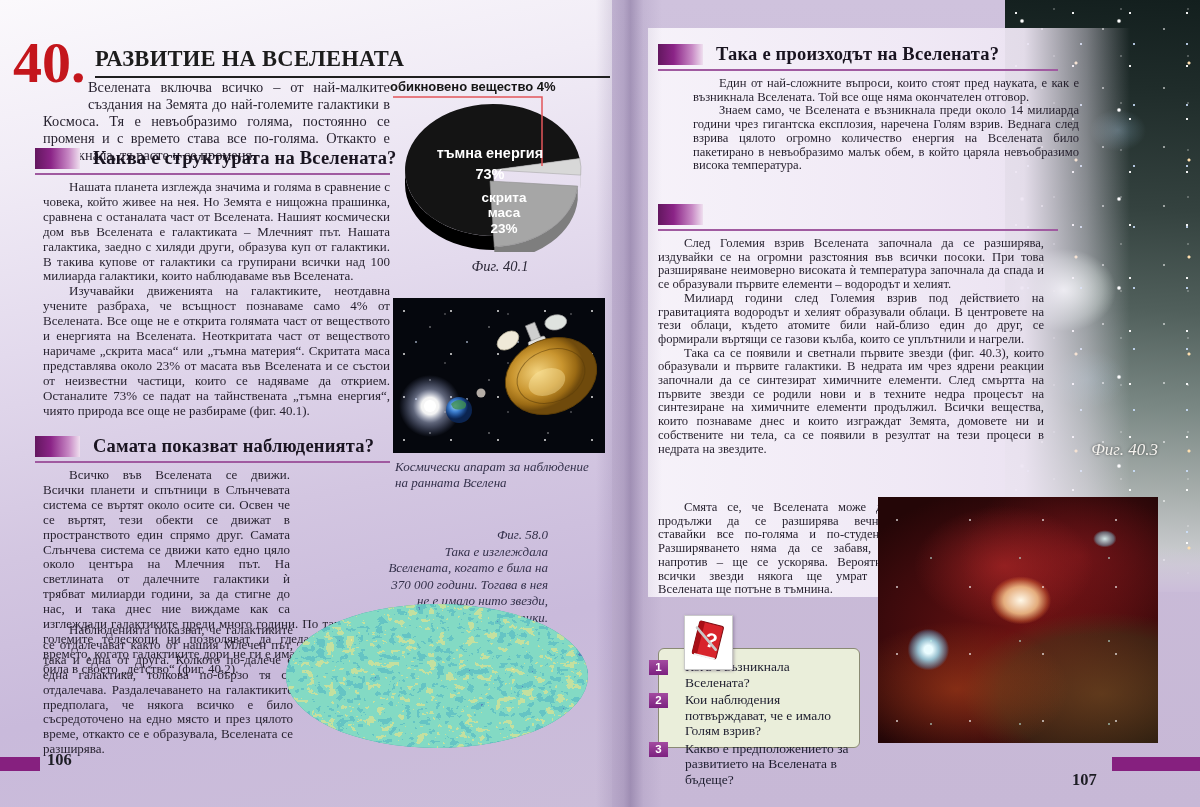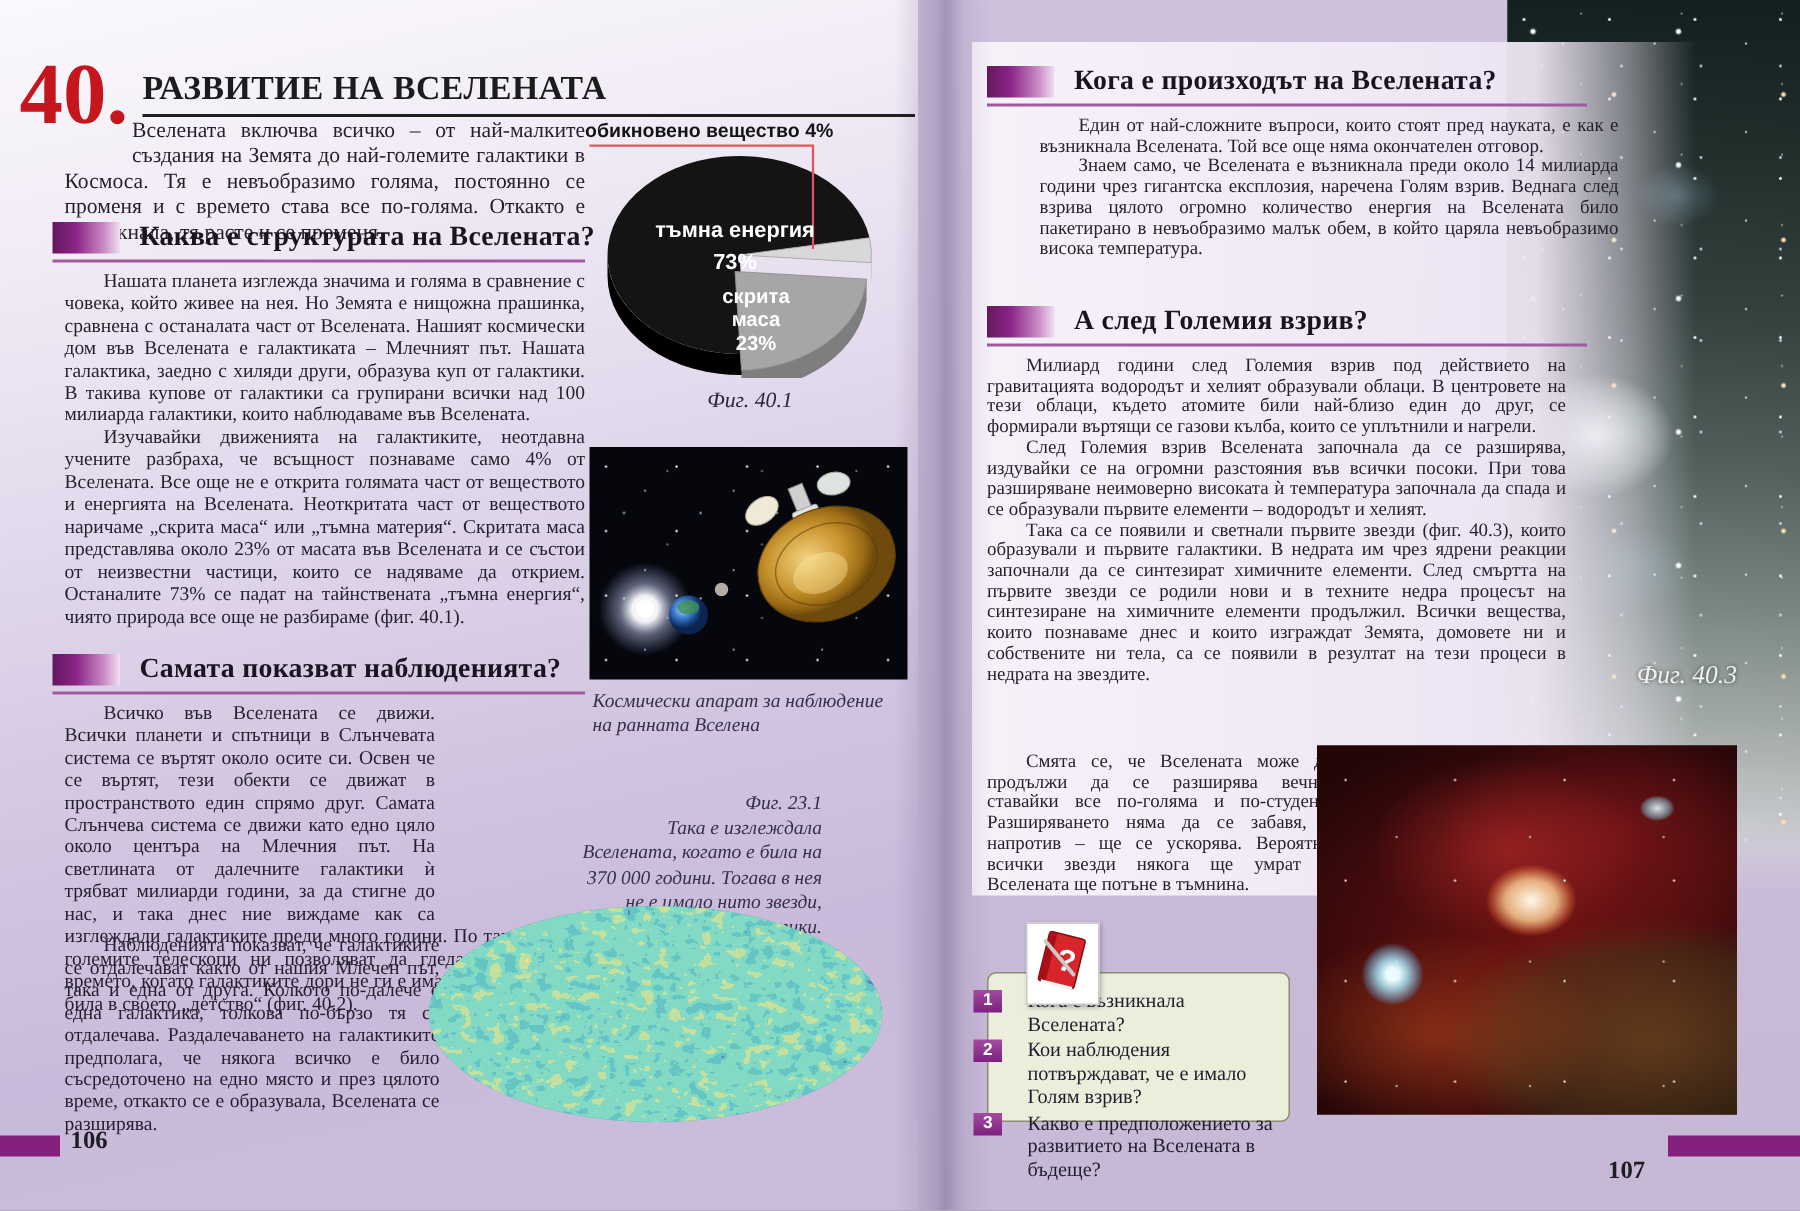--- a/index.html
+++ b/index.html
@@ -201,21 +201,21 @@
         <rect x="-9" y="-40" width="18" height="9" rx="2" fill="#e2e2df" stroke="#9a9a9a" stroke-width=".6"></rect>
         <ellipse rx="47" ry="37" fill="url(#goldG)" stroke="#5f3f06" stroke-width=".8"></ellipse>
         <ellipse rx="35" ry="26" fill="none" stroke="rgba(90,60,10,.55)" stroke-width="1"></ellipse>
         <ellipse cx="-6" cy="4" rx="19" ry="13" fill="rgba(255,236,170,.38)"></ellipse>
       </g>
     </svg>
   </div>
   <div class="abs" id="sat-caption">Космически апарат за наблюдение на ранната Вселена</div>
 
   <div class="abs" id="fig2-block">
-    <div>Фиг. 23.1</div>
+    <div>Фиг. 58.0</div>
     <div>Така е изглеждала Вселената, когато е била на 370 000 години. Тогава в нея не е имало нито звезди, нито галактики.</div>
   </div>
 
   <svg class="abs" id="fig-cmb" viewBox="0 0 302 144">
     <defs>
       <clipPath id="cmbClip">
           <ellipse cx="151" cy="72" rx="151" ry="72"></ellipse>
         </clipPath>
       <filter id="cmbNoise" x="0%" y="0%" width="100%" height="100%">
         <feTurbulence type="fractalNoise" baseFrequency="0.10 0.14" numOctaves="3" seed="5"></feTurbulence>
@@ -231,34 +231,33 @@
       <rect width="302" height="144" fill="#2fa3a0"></rect>
       <rect width="302" height="144" filter="url(#cmbNoise)"></rect>
     </g>
   </svg>
 
   <div class="abs pagebar" style="left:0;top:757px;width:40px;"></div>
   <div class="abs pagenum" style="left:47px;top:750px;">106</div>
 
   <div class="abs shead" style="left:658px;top:44px;width:400px;z-index:4;">
     <div class="sbar"></div>
-    <div class="stitle">Кога е произходът на Вселената?</div>
+    <div class="stitle">Така е произходът на Вселената?</div>
   </div>
   <div class="abs bodytext rp" style="left:648px;top:77px;width:386px;margin-left:45px;">
     <p>Един от най-сложните въпроси, които стоят пред науката, е как е възникнала Вселената. Той все още няма окончателен отговор.</p>
     <p>Знаем само, че Вселената е възникнала преди около 14 милиарда години чрез гигантска експлозия, наречена Голям взрив. Веднага след взрива цялото огромно количество енергия на Вселената било пакетирано в невъобразимо малък обем, в който царяла невъобразимо висока температура.</p>
   </div>
 
   <div class="abs shead" style="left:658px;top:204px;width:400px;z-index:4;">
     <div class="sbar"></div>
-    <div class="stitle">А след Големия взрив?</div>
   </div>
   <div class="abs bodytext rp" style="left:658px;top:237px;width:386px;">
+    <p>След Големия взрив Вселената започнала да се разширява, издувайки се на огромни разстояния във всички посоки. При това разширяване неимоверно високата ѝ температура започнала да спада и се образували първите елементи – водородът и хелият.</p>
     <p>Милиард години след Големия взрив под действието на гравитацията водородът и хелият образували облаци. В центровете на тези облаци, където атомите били най-близо един до друг, се формирали въртящи се газови кълба, които се уплътнили и нагрели.</p>
-    <p>След Големия взрив Вселената започнала да се разширява, издувайки се на огромни разстояния във всички посоки. При това разширяване неимоверно високата ѝ температура започнала да спада и се образували първите елементи – водородът и хелият.</p>
     <p>Така са се появили и светнали първите звезди (фиг. 40.3), които образували и първите галактики. В недрата им чрез ядрени реакции започнали да се синтезират химичните елементи. След смъртта на първите звезди се родили нови и в техните недра процесът на синтезиране на химичните елементи продължил. Всички вещества, които познаваме днес и които изграждат Земята, домовете ни и собствените ни тела, са се появили в резултат на тези процеси в недрата на звездите.</p>
   </div>
   <div class="abs bodytext rp" style="left:658px;top:501px;width:230px;">
     <p>Смята се, че Вселената може да продължи да се разширява вечно, ставайки все по-голяма и по-студена. Разширяването няма да се забавя, а напротив – ще се ускорява. Вероятно всички звезди някога ще умрат и Вселената ще потъне в тъмнина.</p>
   </div>
 
   <div class="abs" id="fig-nebula"></div>
 
   <div class="abs" id="qicon">
     <svg width="45" height="51" viewBox="0 0 44 50">

